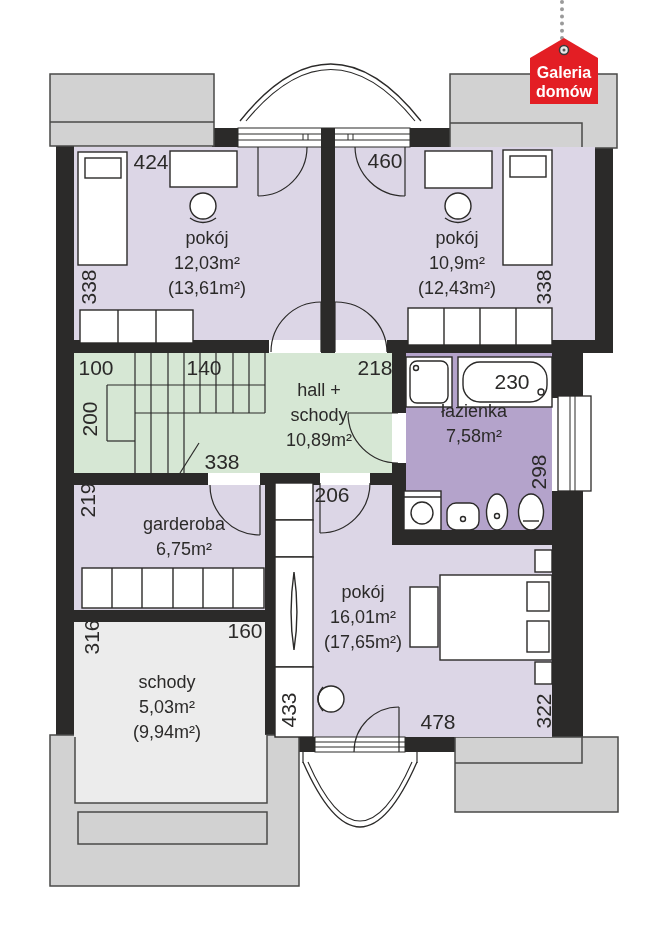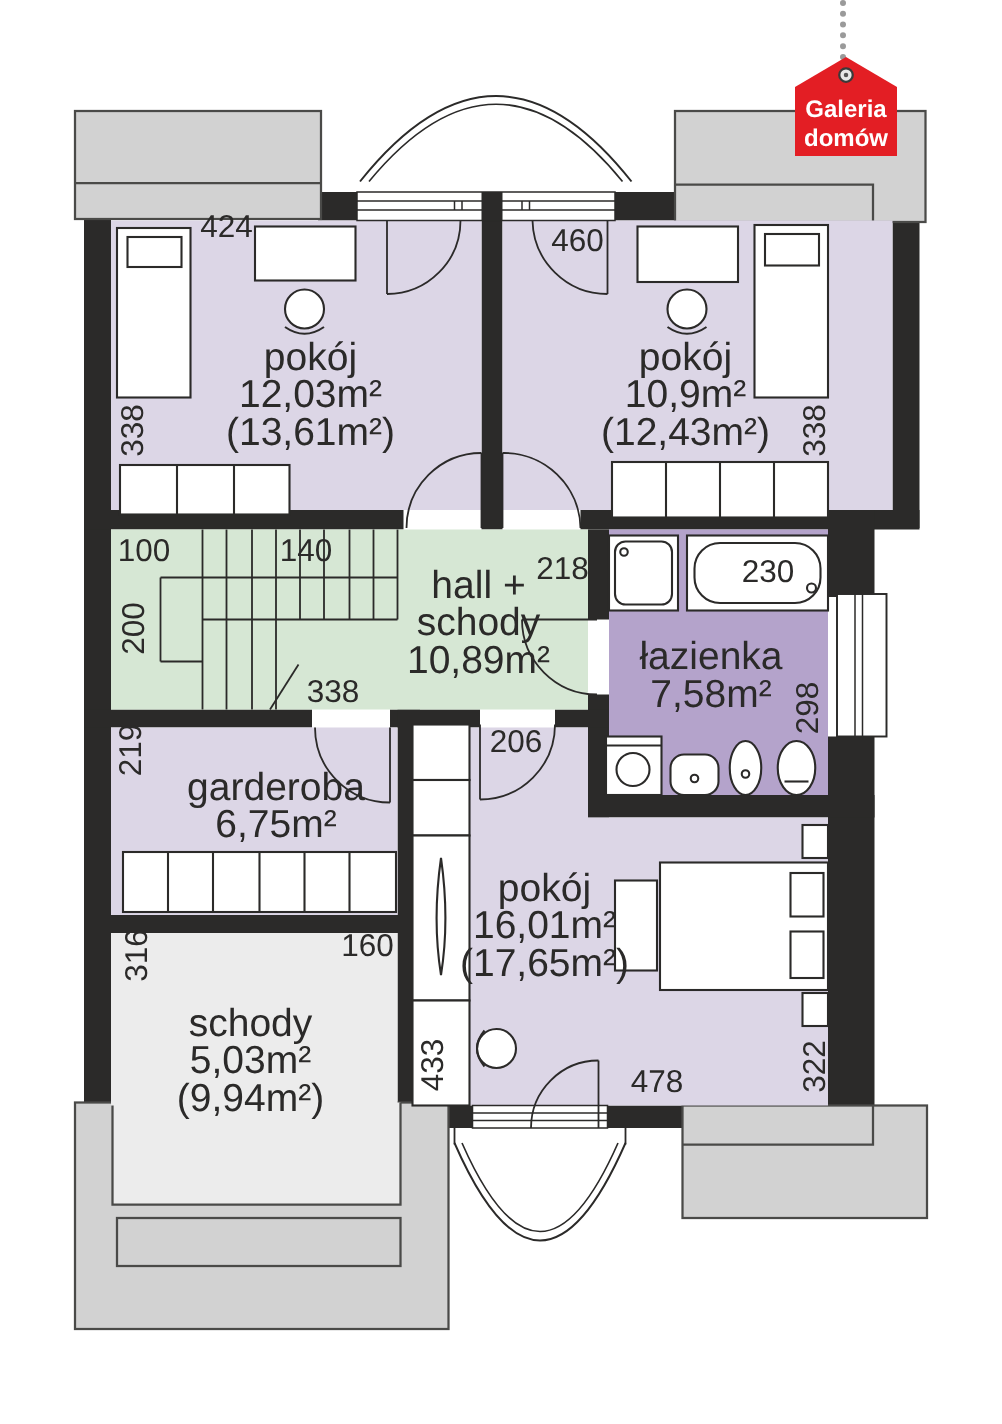--- a/index.html
+++ b/index.html
@@ -3,21 +3,21 @@
 <meta charset="utf-8">
 <style>
   html,body{margin:0;padding:0;background:#ffffff;}
   #canvas{position:relative;width:668px;height:949px;background:#ffffff;overflow:hidden;
           font-family:"Liberation Sans",sans-serif;color:#2b2a29;}
   #plan-svg{position:absolute;left:0;top:0;}
   .lbl{position:absolute;transform:translate(-50%,-50%);white-space:nowrap;
        font-size:21px;line-height:22px;color:#2b2a29;}
   .lbl.v{transform:translate(-50%,-50%) rotate(-90deg);}
   .room-label{position:absolute;transform:translate(-50%,-50%);text-align:center;
-       font-size:26px;line-height:25px;color:#2b2a29;white-space:nowrap;}
+       font-size:18px;line-height:25px;color:#2b2a29;white-space:nowrap;}
   #logo{position:absolute;left:528px;top:36px;width:72px;height:70px;}
   #chain{position:absolute;left:560px;top:0;width:0;height:40px;border-left:4px dotted #9a9a9a;}
   .logo-text{font-weight:bold;font-size:16px;fill:#ffffff;text-anchor:middle;
        font-family:"Liberation Sans",sans-serif;}
 </style>
 </head>
 <body>
 
 <div id="canvas">
 
@@ -219,21 +219,21 @@
     <div>10,9m²</div>
     <div>(12,43m²)</div>
   </div>
 
   <div class="room-label" style="left:319px;top:415px">
     <div>hall +</div>
     <div>schody</div>
     <div>10,89m²</div>
   </div>
 
-  <div class="room-label" style="left:474px;top:450px">
+  <div class="room-label" style="left:474px;top:424px">
     <div>łazienka</div>
     <div>7,58m²</div>
   </div>
 
   <div class="room-label" style="left:184px;top:537px">
     <div>garderoba</div>
     <div>6,75m²</div>
   </div>
 
   <div class="room-label" style="left:363px;top:617px">
@@ -241,33 +241,33 @@
     <div>16,01m²</div>
     <div>(17,65m²)</div>
   </div>
 
   <div class="room-label" style="left:167px;top:707px">
     <div>schody</div>
     <div>5,03m²</div>
     <div>(9,94m²)</div>
   </div>
 
-  <span class="lbl" style="left:151px;top:152px">424</span>
+  <span class="lbl" style="left:151px;top:162px">424</span>
   <span class="lbl" style="left:385px;top:161px">460</span>
   <span class="lbl v" style="left:89px;top:287px">338</span>
   <span class="lbl v" style="left:544px;top:287px">338</span>
   <span class="lbl" style="left:96px;top:368px">100</span>
   <span class="lbl" style="left:204px;top:368px">140</span>
-  <span class="lbl" style="left:375px;top:380px">218</span>
+  <span class="lbl" style="left:375px;top:368px">218</span>
   <span class="lbl v" style="left:90px;top:419px">200</span>
   <span class="lbl" style="left:222px;top:462px">338</span>
   <span class="lbl" style="left:512px;top:382px">230</span>
   <span class="lbl v" style="left:539px;top:472px">298</span>
   <span class="lbl v" style="left:88px;top:500px">219</span>
-  <span class="lbl" style="left:344px;top:495px">206</span>
+  <span class="lbl" style="left:332px;top:495px">206</span>
   <span class="lbl v" style="left:92px;top:637px">316</span>
   <span class="lbl" style="left:245px;top:631px">160</span>
   <span class="lbl v" style="left:289px;top:710px">433</span>
   <span class="lbl" style="left:438px;top:722px">478</span>
   <span class="lbl v" style="left:544px;top:711px">322</span>
 </div>
 
 <div id="chain"></div>
 <div id="logo">
   <svg width="72" height="70" viewBox="0 0 72 70">

